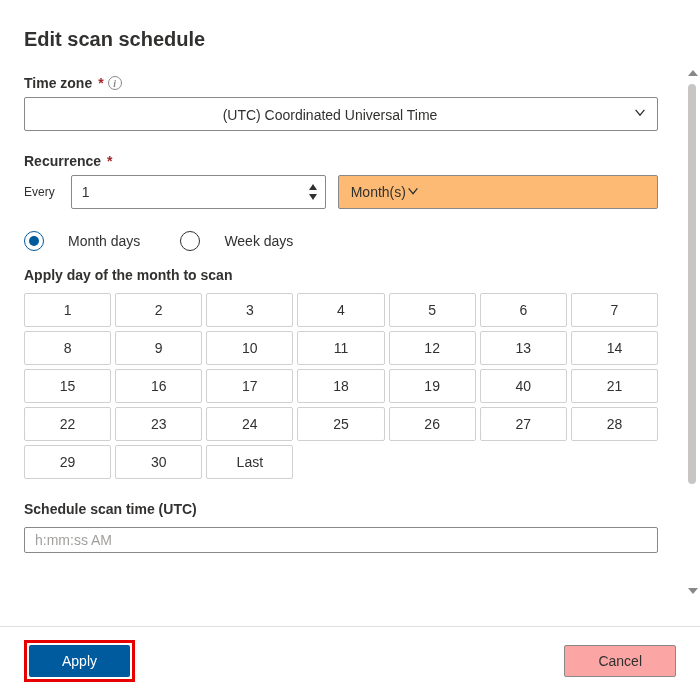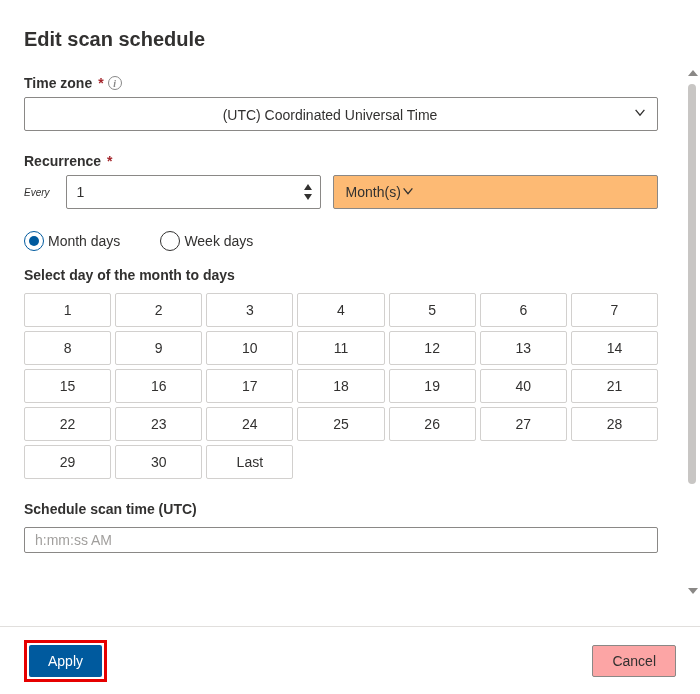--- a/index.html
+++ b/index.html
@@ -65,21 +65,21 @@
   }
   .select .chevron {
     position: absolute;
     right: 10px;
     top: 50%;
     transform: translateY(-50%);
   }
   .chevron svg { width: 14px; height: 14px; stroke: #323130; fill: none; stroke-width: 1.5; }
   .section { margin-bottom: 22px; }
   .row { display: flex; align-items: center; gap: 12px; }
-  .every-label { font-size: 10px; margin-right: 4px; font-style: italic; }
+  .every-label { font-size: 12px; margin-right: 4px; }
   .number-input {
     width: 255px;
     height: 34px;
     border: 1px solid #8a8886;
     border-radius: 2px;
     padding: 0 24px 0 10px;
     position: relative;
     display: flex;
     align-items: center;
     background: #fff;
@@ -115,21 +115,21 @@
     background: #fdba74;
   }
   .radios {
     display: flex;
     gap: 40px;
     margin: 22px 0 16px 0;
   }
   .radio {
     display: flex;
     align-items: center;
-    gap: 4px;
+    gap: 24px;
     cursor: pointer;
   }
   .radio-circle {
     width: 20px; height: 20px;
     border: 1px solid #323130;
     border-radius: 50%;
     display: flex;
     align-items: center;
     justify-content: center;
   }
@@ -201,21 +201,21 @@
     height: 68px;
     border-top: 1px solid #e1dfdd;
     display: flex;
     align-items: center;
     justify-content: space-between;
     padding: 0 24px;
     background: #fff;
   }
   .btn {
     height: 32px;
-    padding: 0 19px;
+    padding: 0 33px;
     border-radius: 2px;
     font-size: 14px;
     display: inline-flex;
     align-items: center;
     justify-content: center;
     cursor: pointer;
     font-family: inherit;
   }
   .btn-primary {
     background: #005a9e;
@@ -294,21 +294,21 @@
               <span class="radio-dot"></span>
             </span>
           <span>Month days</span>
         </div>
         <div class="radio">
           <span class="radio-circle"></span>
           <span>Week days</span>
         </div>
       </div>
 
-      <div class="sub-label">Select day of the month to days</div>
+      <div class="sub-label">Apply day of the month to scan</div>
       <div class="day-grid" id="day-grid">
           <div class="day-cell">1</div>
           <div class="day-cell">2</div>
           <div class="day-cell">3</div>
           <div class="day-cell">4</div>
           <div class="day-cell">5</div>
           <div class="day-cell">6</div>
           <div class="day-cell">7</div>
           <div class="day-cell">8</div>
           <div class="day-cell">9</div>

